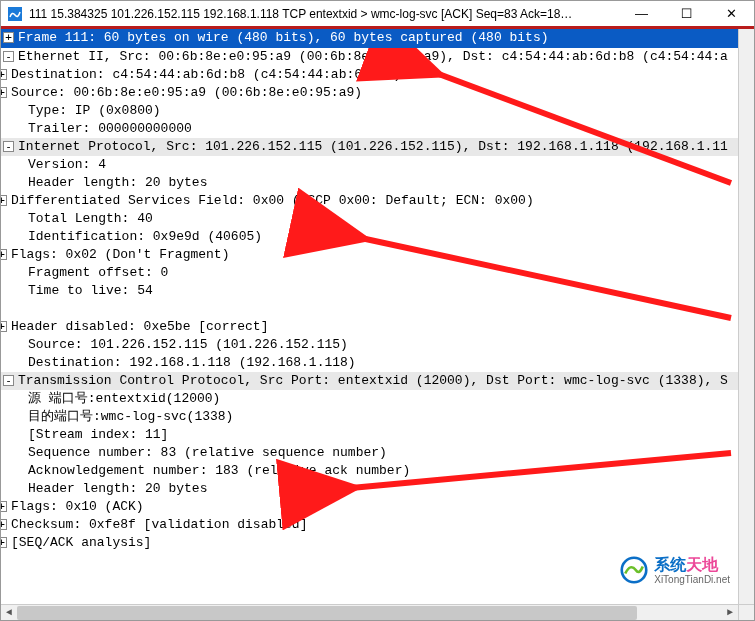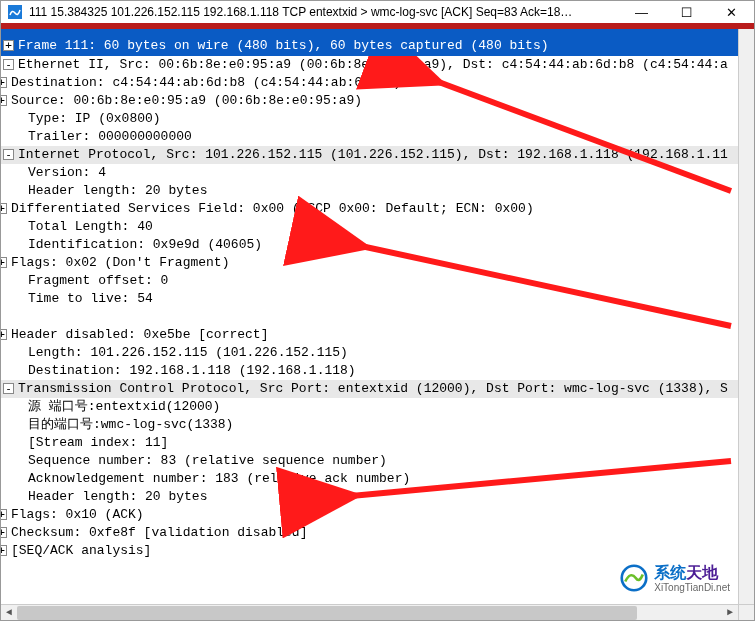--- a/index.html
+++ b/index.html
@@ -11,21 +11,21 @@
     height: 621px;
     overflow: hidden;
     position: relative;
     border: 1px solid #999;
   }
   .titlebar {
     display: flex;
     align-items: center;
     height: 28px;
     background: #fff;
-    border-bottom: 6px solid #b91c1c;
+    border-bottom: 3px solid #b91c1c;
     font-family: "Segoe UI", sans-serif;
     font-size: 12px;
   }
   .app-icon {
     width: 16px; height: 16px;
     margin: 0 6px;
     display: inline-flex;
     align-items: center;
     justify-content: center;
   }
@@ -34,21 +34,21 @@
   .win-btn {
     width: 45px; height: 28px;
     display: flex; align-items: center; justify-content: center;
     font-family: "Segoe UI", sans-serif;
     font-size: 13px;
     color: #000;
   }
   .frame-header {
     background: #0a5bc4;
     color: #fff;
-    padding: 8px 4px 2px 2px;
+    padding: 0 4px 2px 2px;
     white-space: nowrap;
     overflow: hidden;
     line-height: 17px;
   }
   .content {
     position: relative;
     height: calc(100% - 28px - 18px - 16px);
     overflow: hidden;
   }
   .row {
@@ -83,21 +83,21 @@
     display: flex;
     align-items: center;
     gap: 6px;
     font-family: "Microsoft YaHei", sans-serif;
   }
   .wm-logo {
     width: 28px; height: 28px;
   }
   .wm-text { font-size: 16px; font-weight: bold; }
   .wm-text .cn { color: #0b6fc7; }
-  .wm-text .cn2 { color: #4c1d95; }
+  .wm-text .cn2 { color: #ec4899; }
   .wm-url { font-size: 10px; color: #666; display:block; margin-top:-2px;}
   .scrollbar-bottom {
     position: absolute;
     left: 0; right: 16px; bottom: 0;
     height: 16px;
     background: #f0f0f0;
     border-top: 1px solid #ccc;
     display: flex;
     align-items: center;
   }
@@ -154,21 +154,21 @@
   <div class="row indent1"><span class="spacer"></span><span>Version: 4</span></div>
   <div class="row indent1"><span class="spacer"></span><span>Header length: 20 bytes</span></div>
   <div class="row indent1"><span class="toggle">+</span><span>Differentiated Services Field: 0x00 (DSCP 0x00: Default; ECN: 0x00)</span></div>
   <div class="row indent1"><span class="spacer"></span><span>Total Length: 40</span></div>
   <div class="row indent1"><span class="spacer"></span><span>Identification: 0x9e9d (40605)</span></div>
   <div class="row indent1"><span class="toggle">+</span><span>Flags: 0x02 (Don't Fragment)</span></div>
   <div class="row indent1"><span class="spacer"></span><span>Fragment offset: 0</span></div>
   <div class="row indent1"><span class="spacer"></span><span>Time to live: 54</span></div>
   <div class="row indent1"><span class="spacer"></span></div>
   <div class="row indent1"><span class="toggle">+</span><span>Header disabled: 0xe5be [correct]</span></div>
-  <div class="row indent1"><span class="spacer"></span><span>Length: 101.226.152.115 (101.226.152.115)</span></div>
+  <div class="row indent1"><span class="spacer"></span><span>Source: 101.226.152.115 (101.226.152.115)</span></div>
   <div class="row indent1"><span class="spacer"></span><span>Destination: 192.168.1.118 (192.168.1.118)</span></div>
 
   <div class="row sel"><span class="toggle">-</span><span>Transmission Control Protocol, Src Port: entextxid (12000), Dst Port: wmc-log-svc (1338), S</span></div>
   <div class="row indent1"><span class="spacer"></span><span>源  端口号:entextxid(12000)</span></div>
   <div class="row indent1"><span class="spacer"></span><span>目的端口号:wmc-log-svc(1338)</span></div>
   <div class="row indent1"><span class="spacer"></span><span>[Stream index: 11]</span></div>
   <div class="row indent1"><span class="spacer"></span><span>Sequence number: 83    (relative sequence number)</span></div>
   <div class="row indent1"><span class="spacer"></span><span>Acknowledgement number: 183    (relative ack number)</span></div>
   <div class="row indent1"><span class="spacer"></span><span>Header length: 20 bytes</span></div>
   <div class="row indent1"><span class="toggle">+</span><span>Flags: 0x10 (ACK)</span></div>

